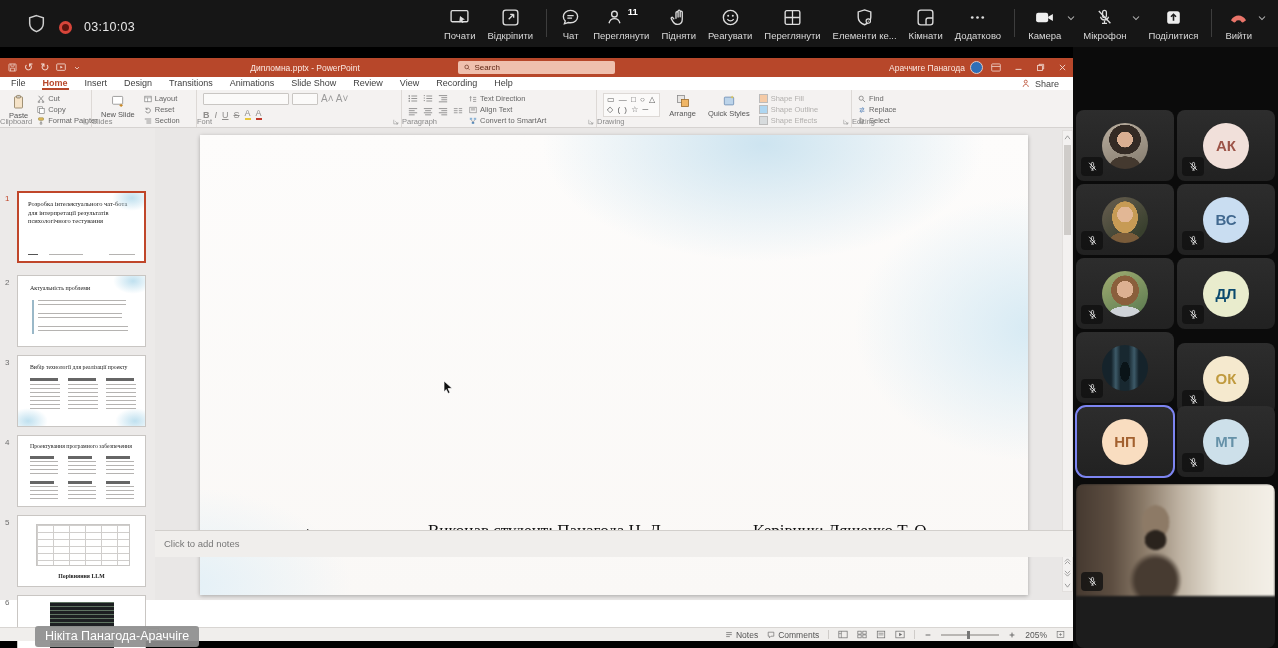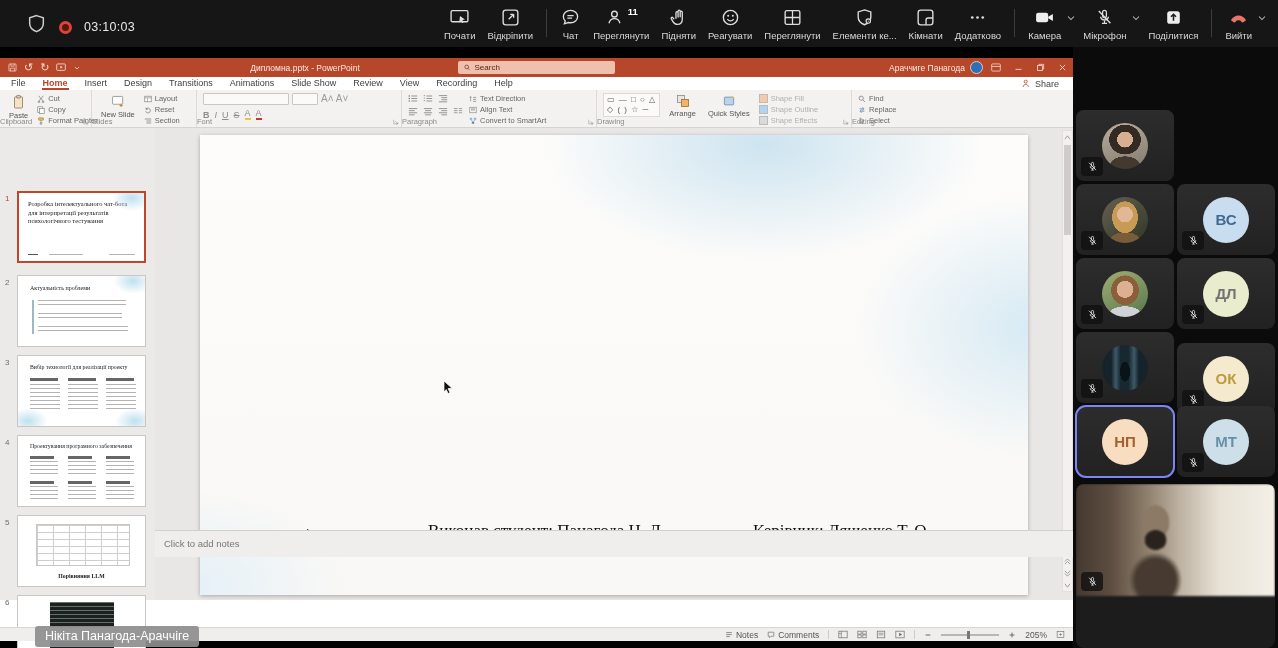--- a/index.html
+++ b/index.html
@@ -777,20 +777,30 @@
     <div class="tile" style="left:3px; top:63px;">
       <span class="av photo-a"></span>
       <span class="mic-badge">
           <svg width="11" height="11" viewBox="0 0 14 14">
             <rect x="5.6" y="1.8" width="2.8" height="5.2" rx="1.4" fill="none" stroke="#eee" stroke-width="1"></rect>
             <path d="M4 6.5a3 3 0 0 0 6 0M7 9.5v1.8M5.3 11.6h3.4" fill="none" stroke="#eee" stroke-width="1"></path>
             <path d="M2.6 2.2l8.8 9.4" stroke="#eee" stroke-width="1.1"></path>
           </svg>
         </span>
     </div>
+    <div class="tile" style="left:104px; top:63px;">
+      <span class="av" style="background-color: rgb(241, 224, 218); color: rgb(156, 83, 71);">АК</span>
+      <span class="mic-badge">
+          <svg width="11" height="11" viewBox="0 0 14 14">
+            <rect x="5.6" y="1.8" width="2.8" height="5.2" rx="1.4" fill="none" stroke="#eee" stroke-width="1"></rect>
+            <path d="M4 6.5a3 3 0 0 0 6 0M7 9.5v1.8M5.3 11.6h3.4" fill="none" stroke="#eee" stroke-width="1"></path>
+            <path d="M2.6 2.2l8.8 9.4" stroke="#eee" stroke-width="1.1"></path>
+          </svg>
+        </span>
+    </div>
 
     <div class="tile" style="left:3px; top:137px;">
       <span class="av photo-b"></span>
       <span class="mic-badge">
           <svg width="11" height="11" viewBox="0 0 14 14">
             <rect x="5.6" y="1.8" width="2.8" height="5.2" rx="1.4" fill="none" stroke="#eee" stroke-width="1"></rect>
             <path d="M4 6.5a3 3 0 0 0 6 0M7 9.5v1.8M5.3 11.6h3.4" fill="none" stroke="#eee" stroke-width="1"></path>
             <path d="M2.6 2.2l8.8 9.4" stroke="#eee" stroke-width="1.1"></path>
           </svg>
         </span>
@@ -810,21 +820,21 @@
       <span class="av photo-c"></span>
       <span class="mic-badge">
           <svg width="11" height="11" viewBox="0 0 14 14">
             <rect x="5.6" y="1.8" width="2.8" height="5.2" rx="1.4" fill="none" stroke="#eee" stroke-width="1"></rect>
             <path d="M4 6.5a3 3 0 0 0 6 0M7 9.5v1.8M5.3 11.6h3.4" fill="none" stroke="#eee" stroke-width="1"></path>
             <path d="M2.6 2.2l8.8 9.4" stroke="#eee" stroke-width="1.1"></path>
           </svg>
         </span>
     </div>
     <div class="tile" style="left:104px; top:211px;">
-      <span class="av" style="background-color: rgb(233, 236, 205); color: #737373;">ДЛ</span>
+      <span class="av" style="background-color: rgb(233, 236, 205); color: #0c4a6e;">ДЛ</span>
       <span class="mic-badge">
           <svg width="11" height="11" viewBox="0 0 14 14">
             <rect x="5.6" y="1.8" width="2.8" height="5.2" rx="1.4" fill="none" stroke="#eee" stroke-width="1"></rect>
             <path d="M4 6.5a3 3 0 0 0 6 0M7 9.5v1.8M5.3 11.6h3.4" fill="none" stroke="#eee" stroke-width="1"></path>
             <path d="M2.6 2.2l8.8 9.4" stroke="#eee" stroke-width="1.1"></path>
           </svg>
         </span>
     </div>
 
     <div class="tile" style="left:3px; top:285px;">

